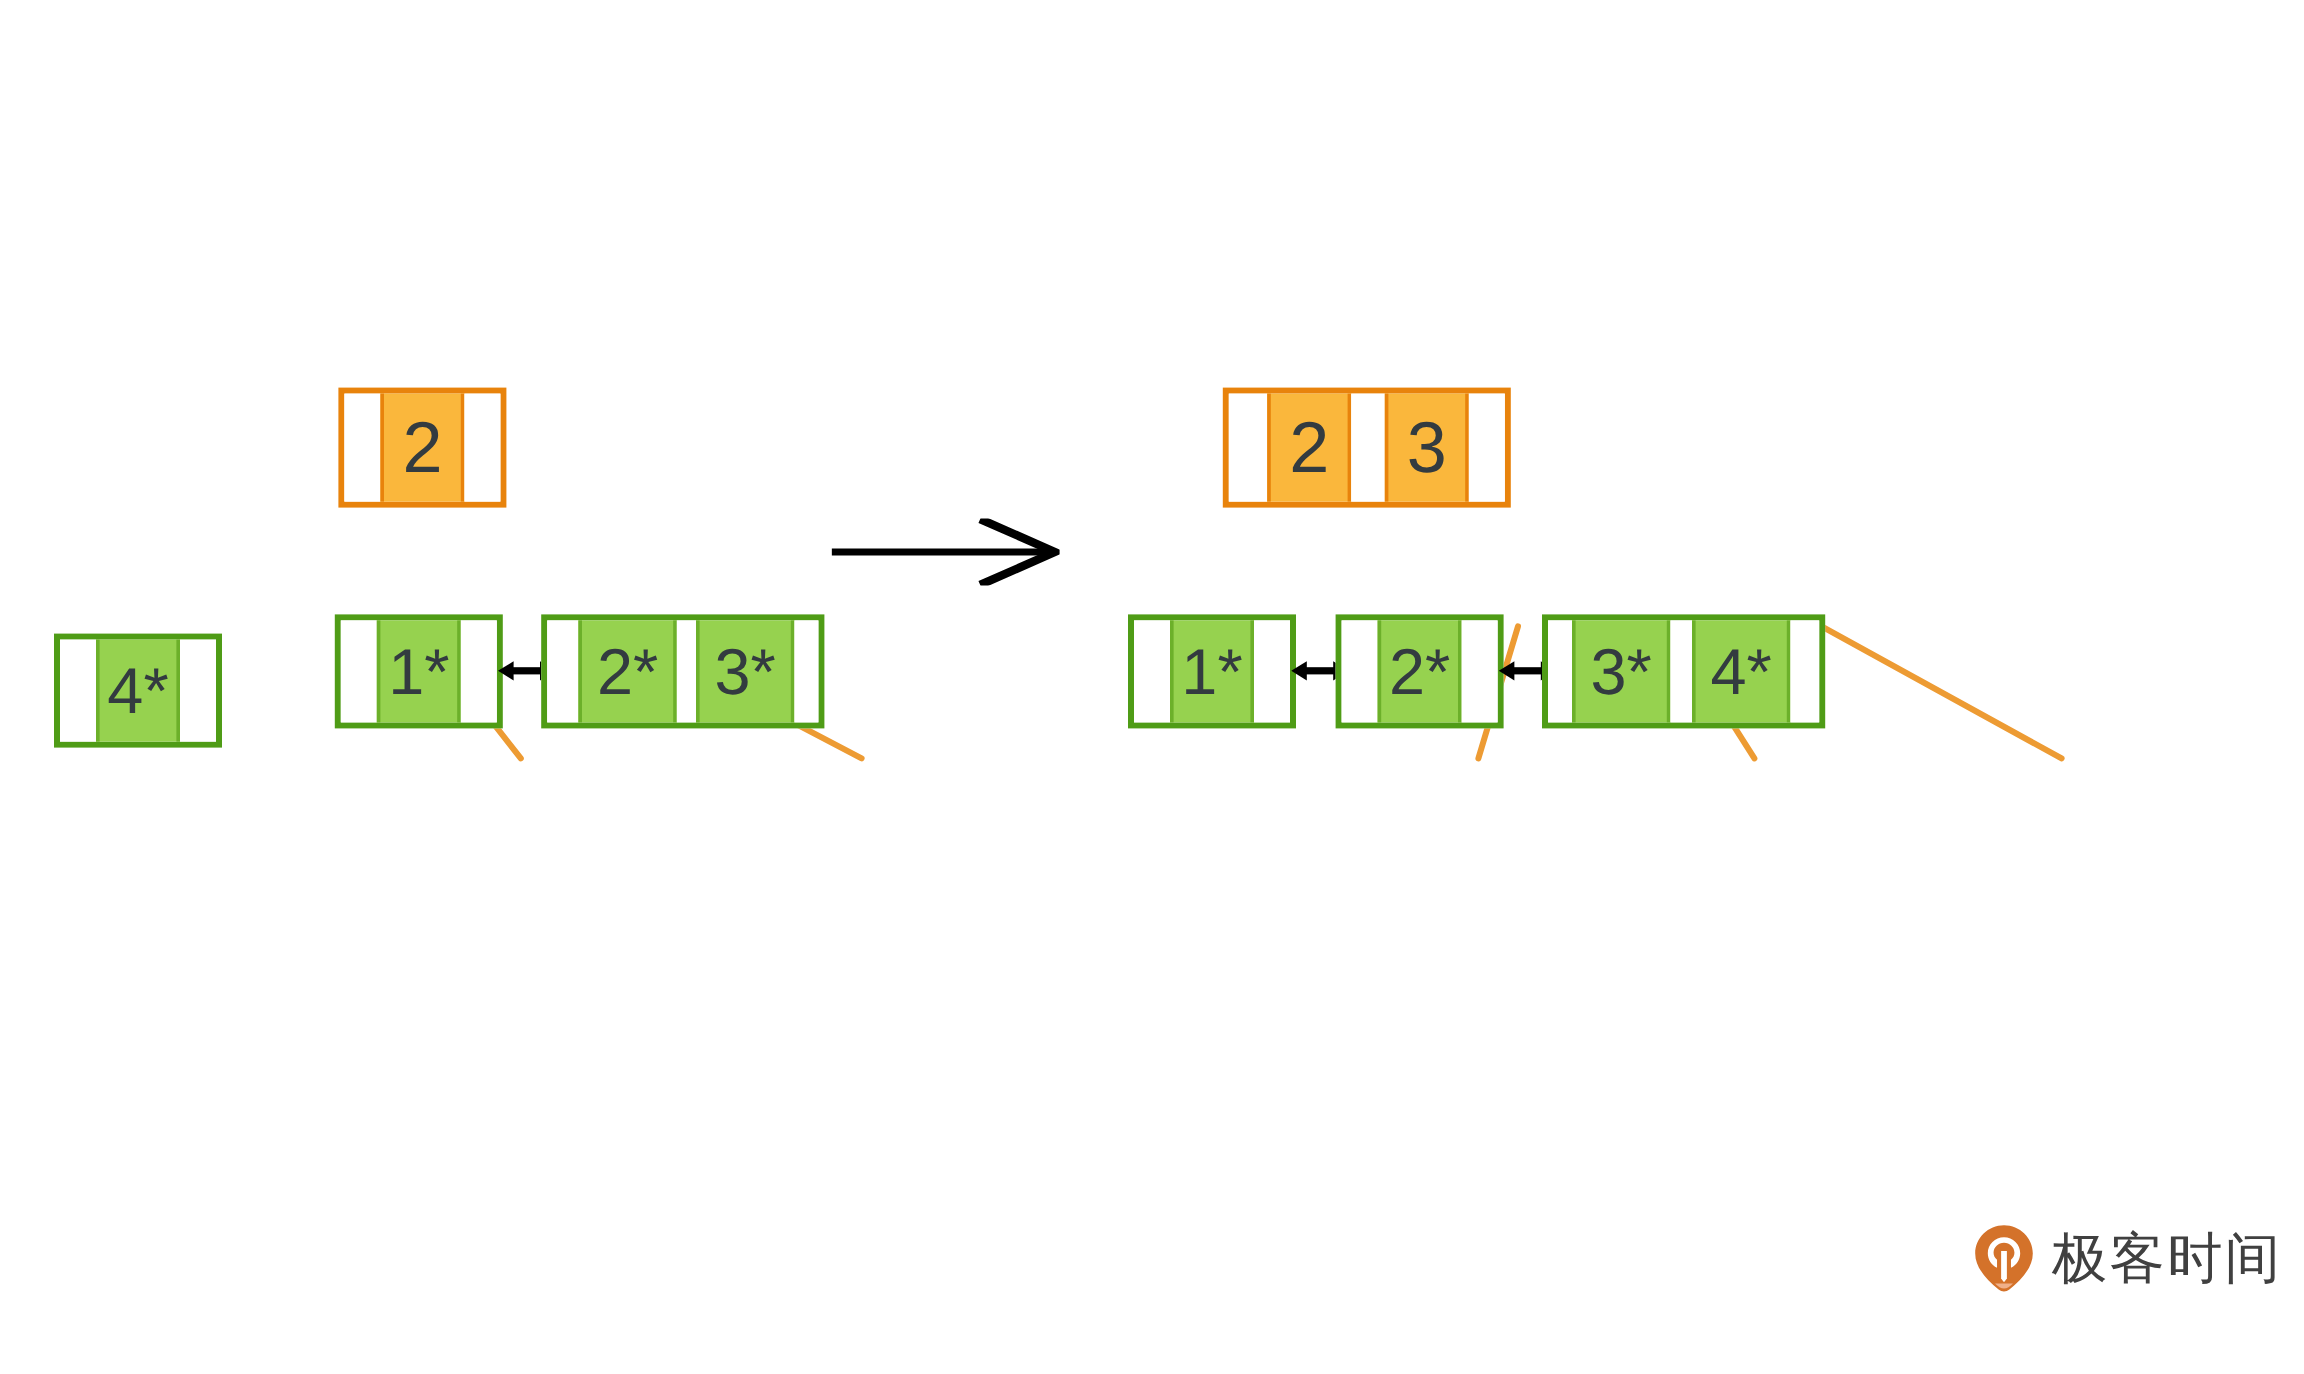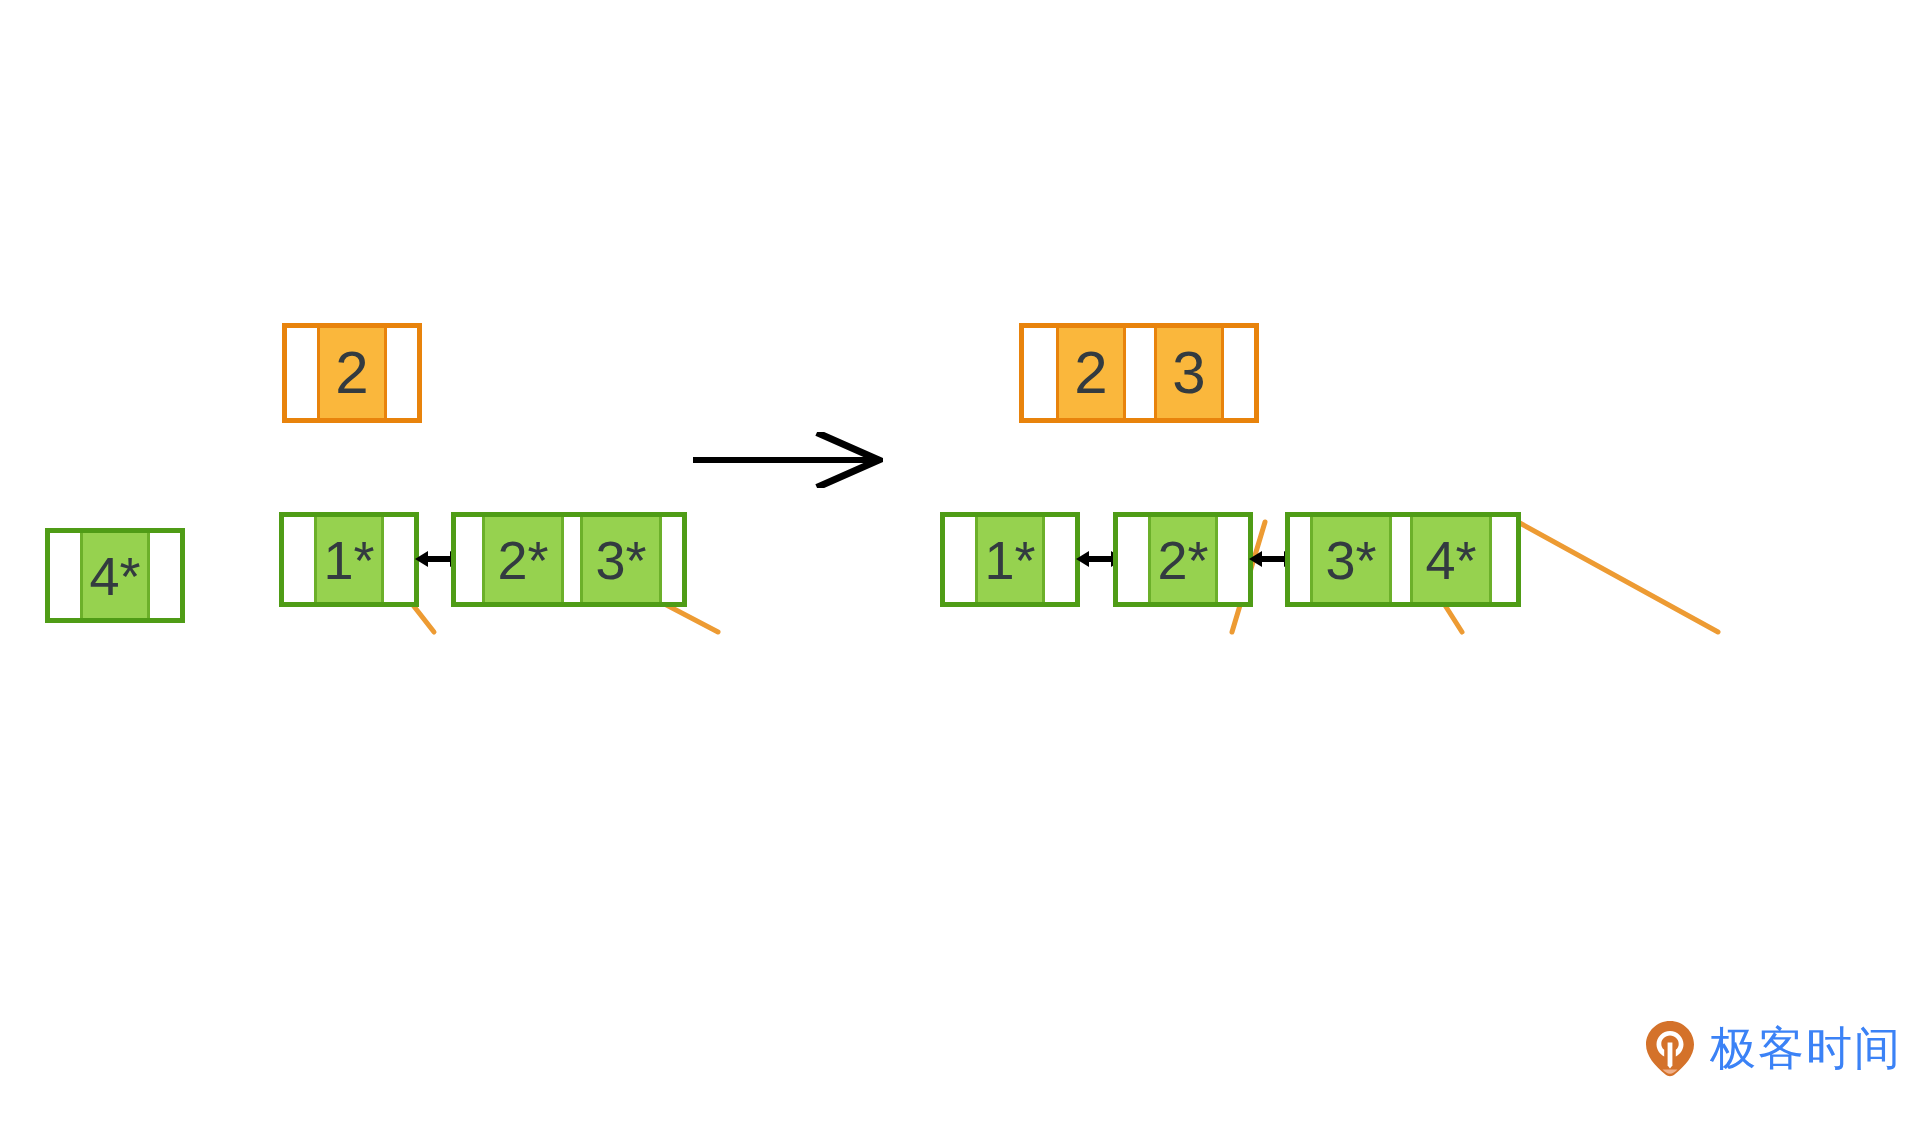--- a/index.html
+++ b/index.html
@@ -101,21 +101,21 @@
     gap: 14px;
   }
   .watermark .logo-mark {
     width: 52px;
     height: 58px;
     flex: 0 0 auto;
   }
   .watermark .logo-text {
     font-size: 46px;
     letter-spacing: 2px;
-    color: #3b82f6;
+    color: #404040;
     font-family: "DejaVu Sans", sans-serif;
     white-space: nowrap;
   }
 </style>
 </head>
 <body>
 
 <svg id="edge-layer" viewBox="0 0 1920 1145" width="1920" height="1145">
 
   <line x1="348" y1="522" x2="434" y2="632" stroke="#ed9b33" stroke-width="5" stroke-linecap="round"></line>

